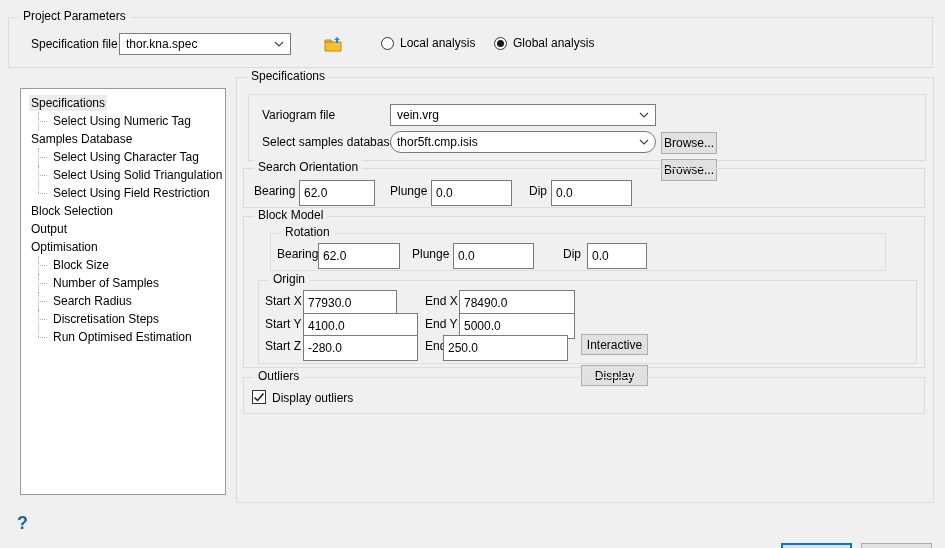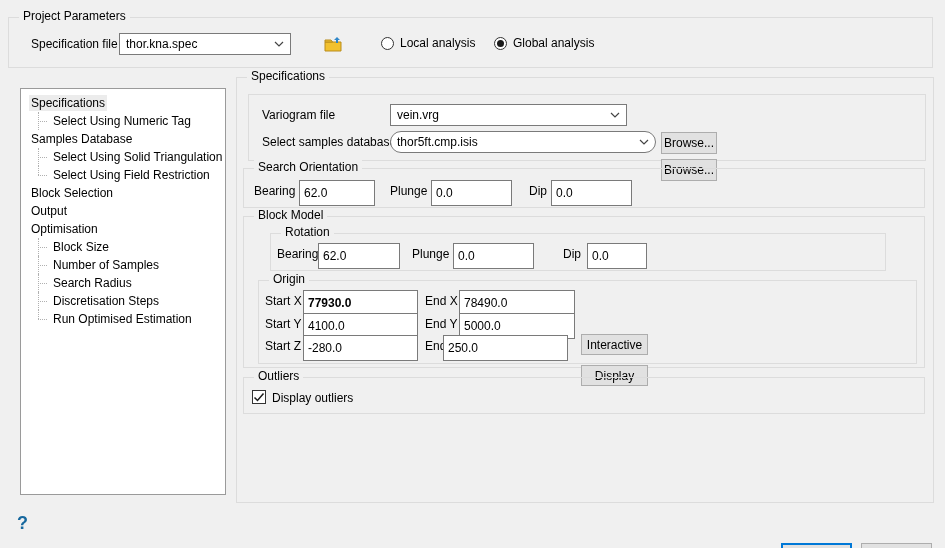--- a/index.html
+++ b/index.html
@@ -119,38 +119,39 @@
         <span class="dot"></span>
       </span>
     <span>Global analysis</span>
   </div>
 </div>
 
 <div class="tree">
   <div class="tree-row sel"><span class="lbl">Specifications</span></div>
   <div class="tree-row l1"><span class="lbl">Select Using Numeric Tag</span></div>
   <div class="tree-row"><span class="lbl">Samples Database</span></div>
+  <div class="tree-row l1"><span class="lbl">Select Using Character Tag</span></div>
   <div class="tree-row l1"><span class="lbl">Select Using Solid Triangulation</span></div>
   <div class="tree-row l1 last"><span class="lbl">Select Using Field Restriction</span></div>
   <div class="tree-row"><span class="lbl">Block Selection</span></div>
   <div class="tree-row"><span class="lbl">Output</span></div>
   <div class="tree-row"><span class="lbl">Optimisation</span></div>
   <div class="tree-row l1"><span class="lbl">Block Size</span></div>
   <div class="tree-row l1"><span class="lbl">Number of Samples</span></div>
   <div class="tree-row l1"><span class="lbl">Search Radius</span></div>
   <div class="tree-row l1"><span class="lbl">Discretisation Steps</span></div>
   <div class="tree-row l1 last"><span class="lbl">Run Optimised Estimation</span></div>
 </div>
 
 <div class="groupbox" style="left:236px; top:77px; width:698px; height:426px;">
   <span class="gb-label">Specifications</span>
 
   <div class="panel" style="left:11px; top:16px; width:678px; height:67px;">
     <span class="flabel" style="left:13px; top:13px;">Variogram file</span>
-    <div class="combo" style="left:141px; top:9px; width:237px;">
+    <div class="combo" style="left:141px; top:9px; width:266px;">
       <span class="combo-text">vein.vrg</span>
       <span class="chev">
         <svg width="10" height="6" viewBox="0 0 10 6">
             <path d="M1 1 L5 5 L9 1" stroke="#444" stroke-width="1.2" fill="none"></path>
           </svg>
       </span>
     </div>
     <button class="btn" style="left:412px; top:9px; width:56px; height:22px;">Browse...</button>
 
     <span class="flabel" style="left:13px; top:40px;">Select samples database</span>
@@ -185,21 +186,21 @@
       <span class="flabel" style="left:141px; top:13px;">Plunge</span>
       <input class="tfield" style="left: 182px; top: 9px; width: 81px;" value="0.0">
       <span class="flabel" style="left:292px; top:13px;">Dip</span>
       <input class="tfield" style="left: 316px; top: 9px; width: 60px;" value="0.0">
     </div>
 
     <div class="groupbox" style="left:14px; top:63px; width:659px; height:84px; border-color:#dcdcdc;">
       <span class="gb-label">Origin</span>
 
       <span class="flabel" style="left:6px; top:13px;">Start X</span>
-      <input class="tfield h21" style="left: 44px; top: 9px; width: 115px; font-weight: bold;" value="77930.0">
+      <input class="tfield h21" style="left: 44px; top: 9px; width: 94px;" value="77930.0">
       <span class="flabel" style="left:166px; top:13px;">End X</span>
       <input class="tfield h21" style="left: 200px; top: 9px; width: 116px;" value="78490.0">
 
       <span class="flabel" style="left:6px; top:36px;">Start Y</span>
       <input class="tfield h21" style="left: 44px; top: 32px; width: 115px;" value="4100.0">
       <span class="flabel" style="left:166px; top:36px;">End Y</span>
       <input class="tfield h21" style="left: 200px; top: 32px; width: 116px;" value="5000.0">
 
       <span class="flabel" style="left:6px; top:58px;">Start Z</span>
       <input class="tfield h21" style="left: 44px; top: 54px; width: 115px;" value="-280.0">

